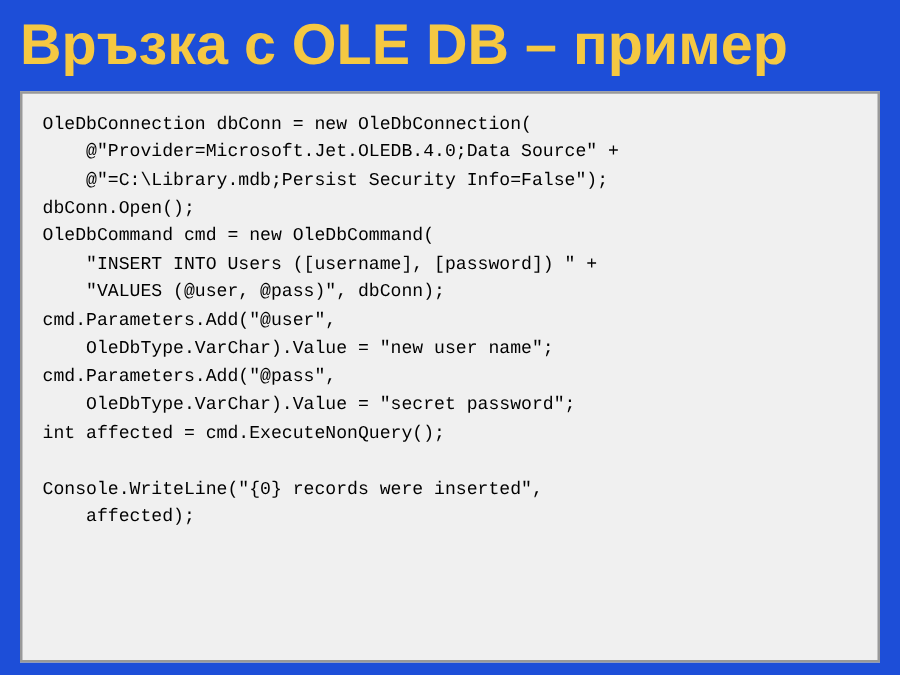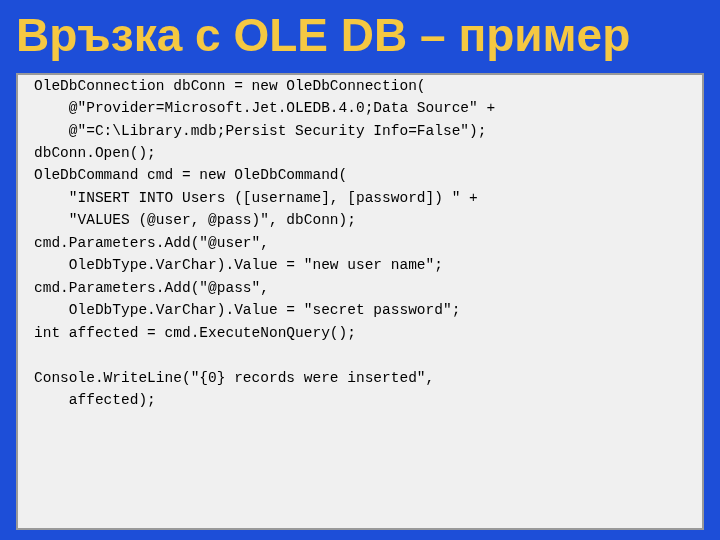--- a/index.html
+++ b/index.html
@@ -30,21 +30,21 @@
       font-size: 46px;
       font-weight: 900;
       font-family: Arial Black, Arial, sans-serif;
       margin-bottom: 12px;
       line-height: 1.1;
     }
 
     .code-box {
       background-color: #f0f0f0;
       border: 2px solid #999;
-      padding: 0 16px;
+      padding: 14px 16px;
       flex: 1;
       overflow: hidden;
     }
 
     .code-block {
       font-family: 'Courier New', Courier, monospace;
       font-size: 14.5px;
       line-height: 1.55;
       color: #000000;
       white-space: pre;

